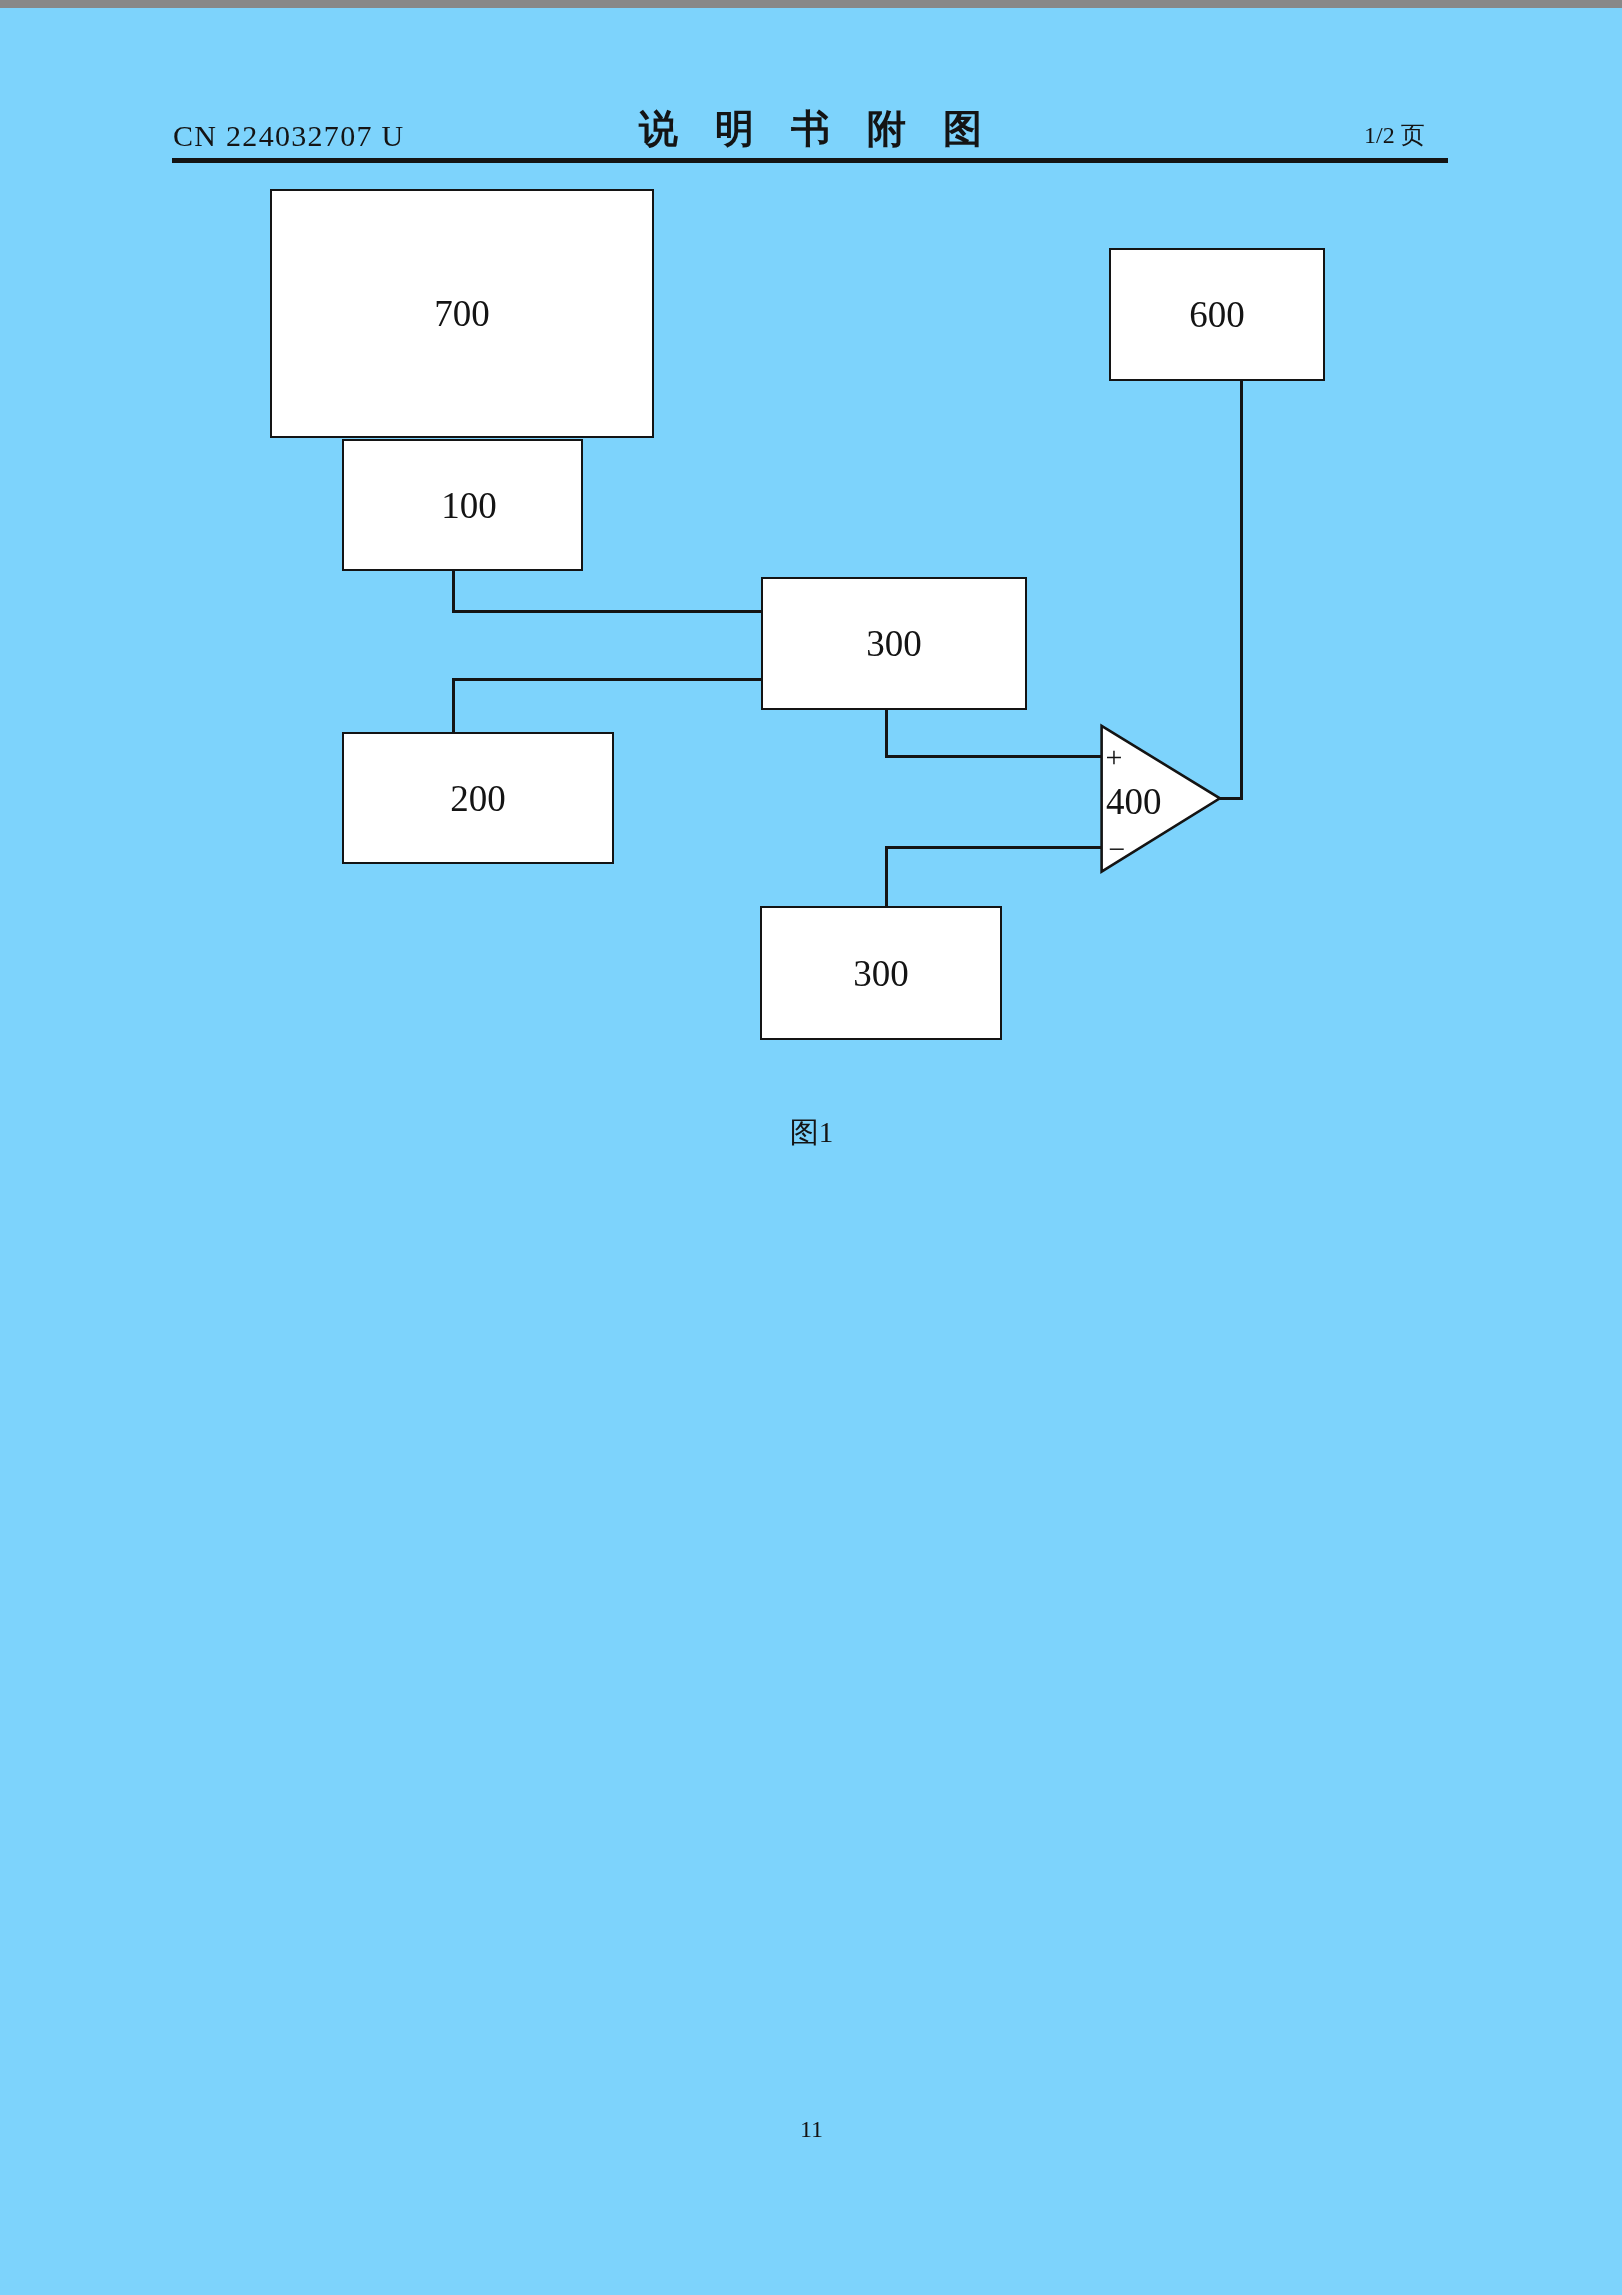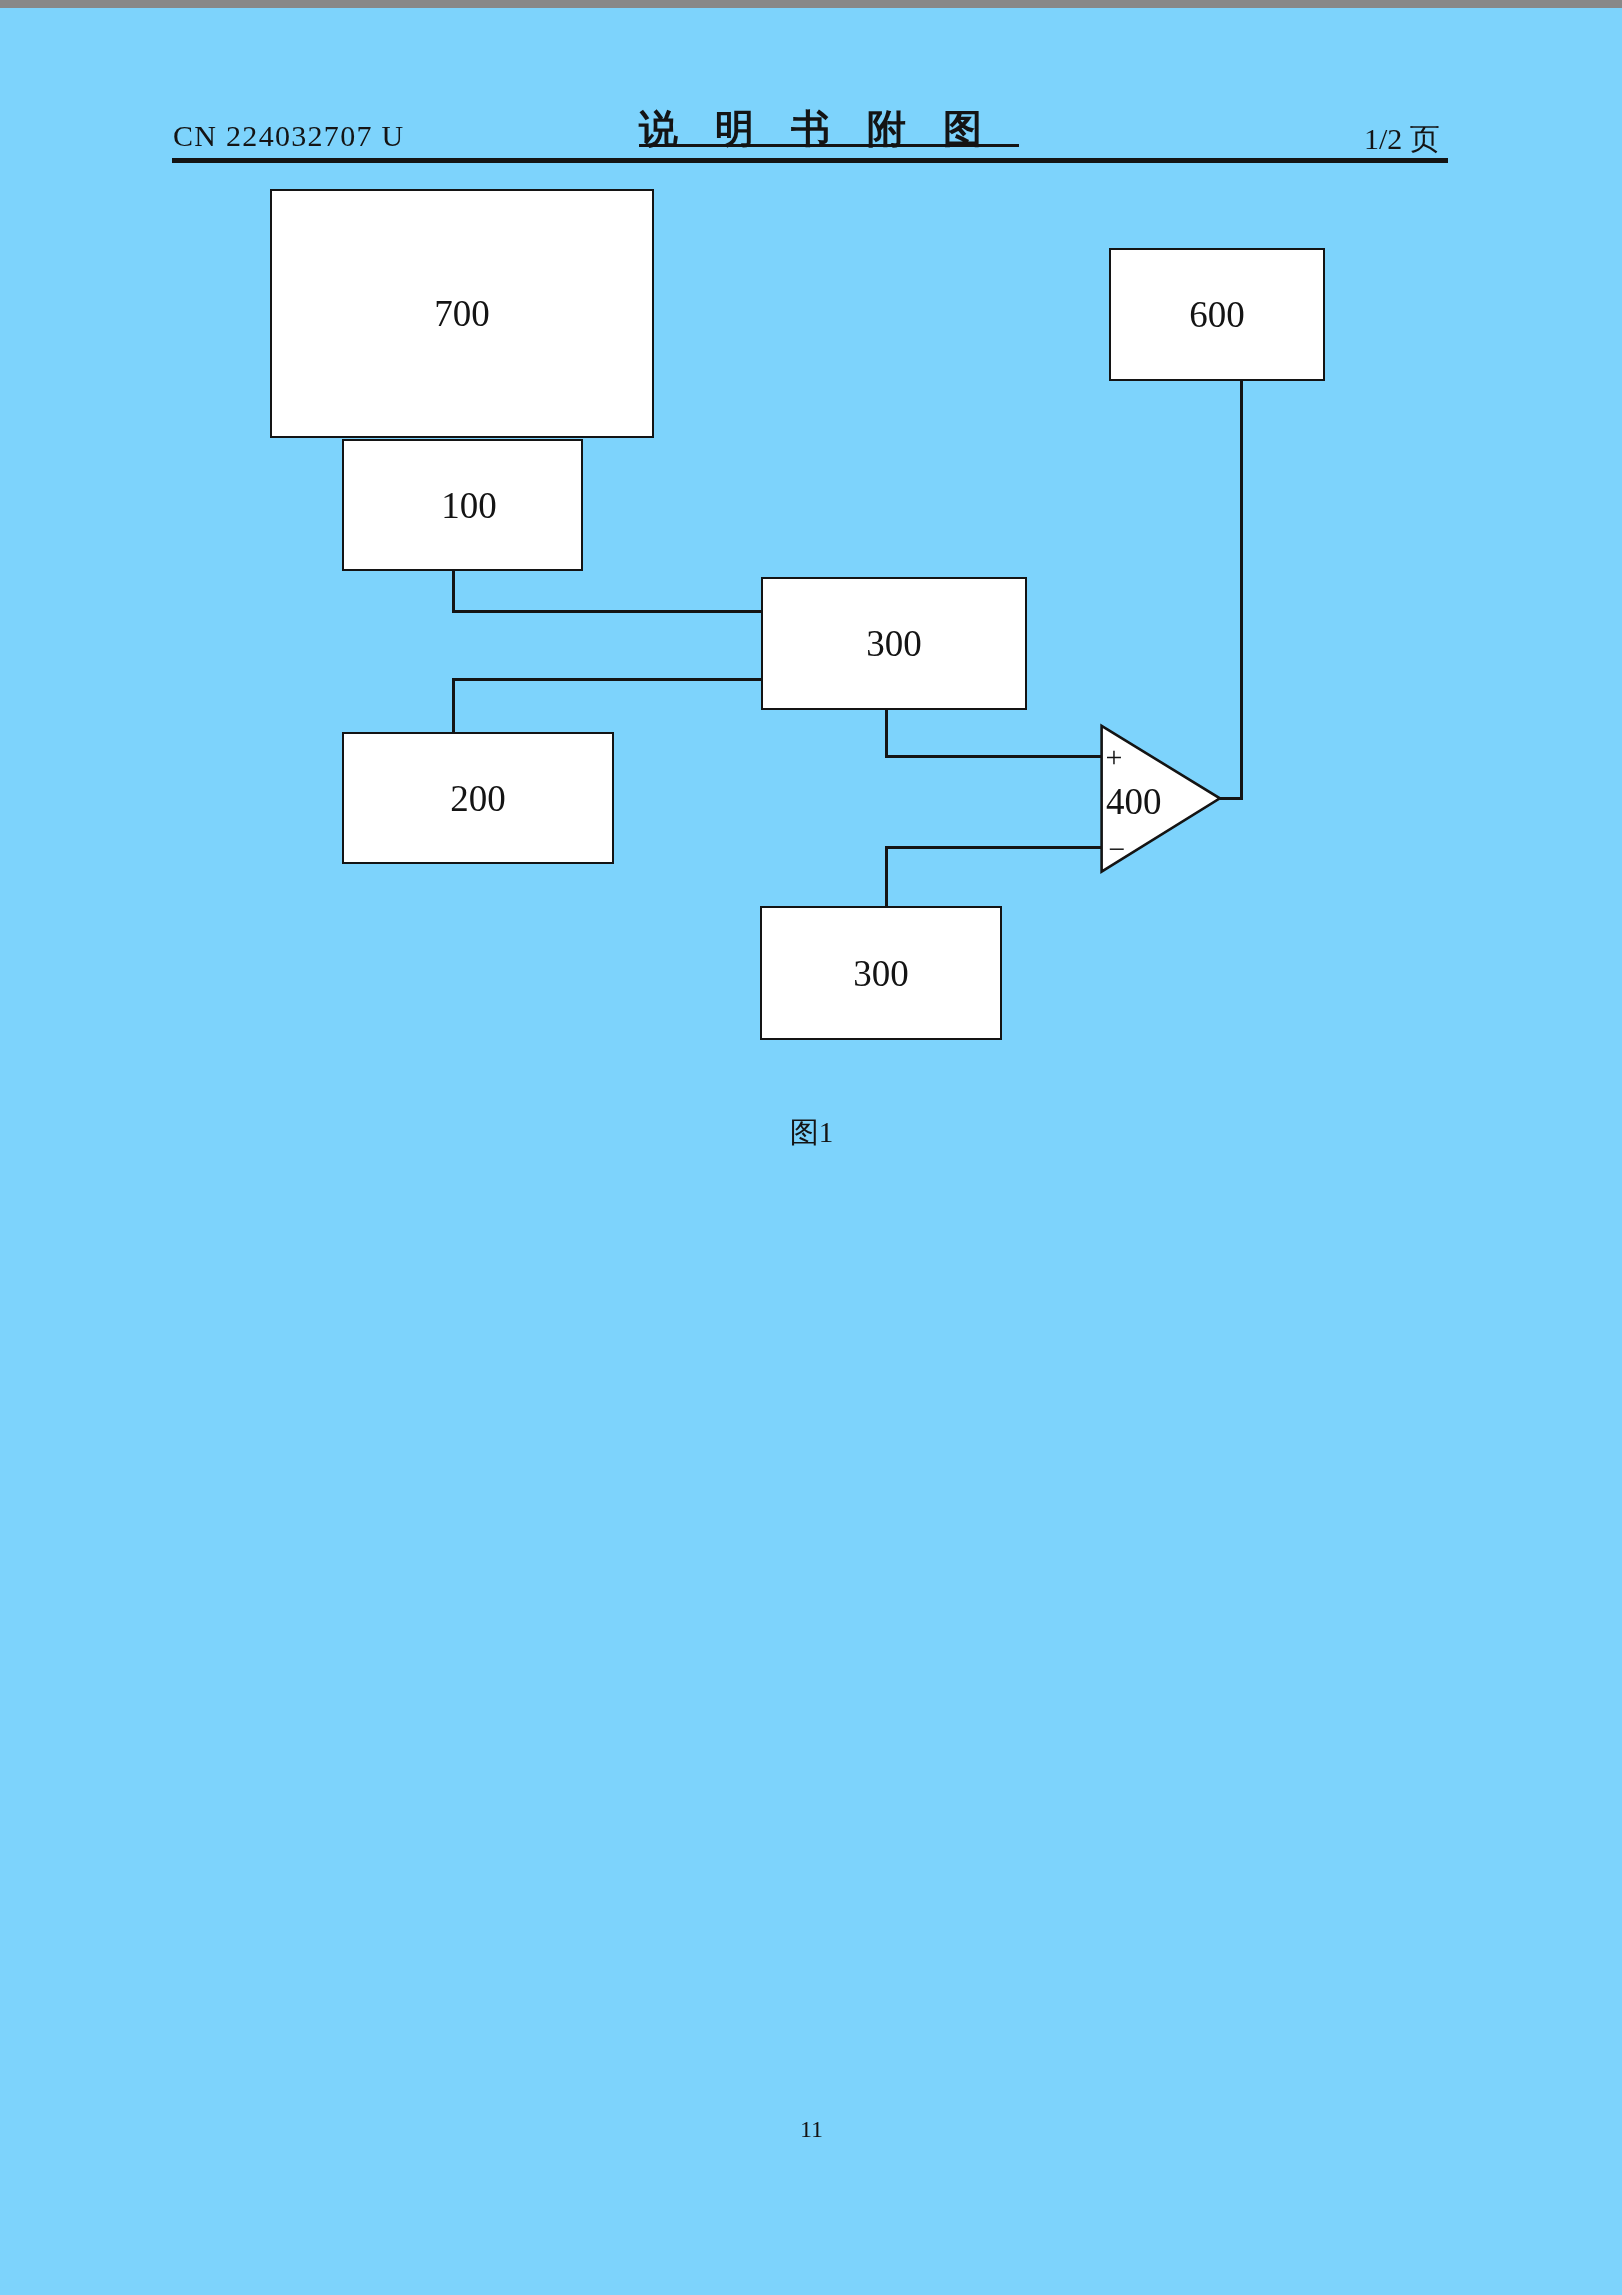--- a/index.html
+++ b/index.html
@@ -15,25 +15,24 @@
   
   .hdr-doc{
     position:absolute;left:173px;top:111px;
     font-size:30px;letter-spacing:1.3px;white-space:nowrap;
   }
   .hdr-title{
     position:absolute;left:639px;top:94px;
     font-family:"Liberation Sans", sans-serif;
     font-weight:bold;font-size:39px;letter-spacing:37px;
     white-space:nowrap;
-    text-decoration:underline;
   }
   .hdr-page{
     position:absolute;left:1364px;top:111px;
-    font-size:30px;white-space:nowrap;
+    font-size:24px;white-space:nowrap;
   }
   .hdr-rule{
     position:absolute;left:172px;top:150px;width:1276px;height:5.2px;
     background:#141414;
   }
   
   .box{
     position:absolute;box-sizing:border-box;
     border:2.6px solid #141414;background:#ffffff;
     display:flex;align-items:center;justify-content:center;

